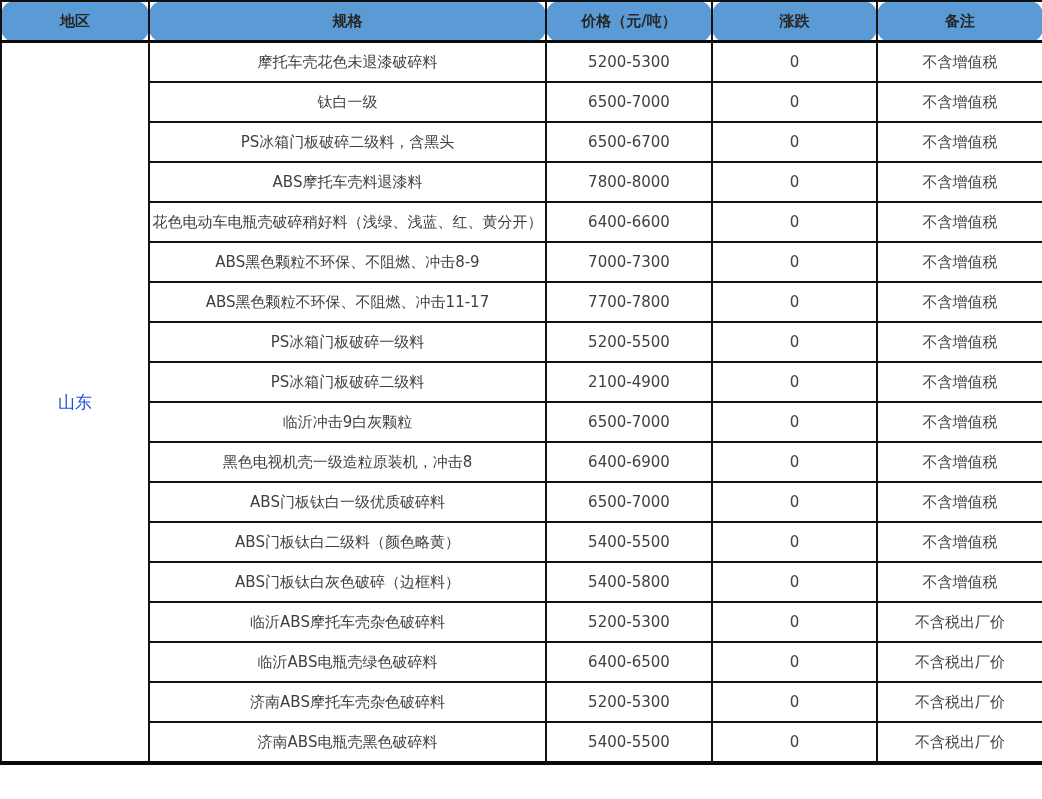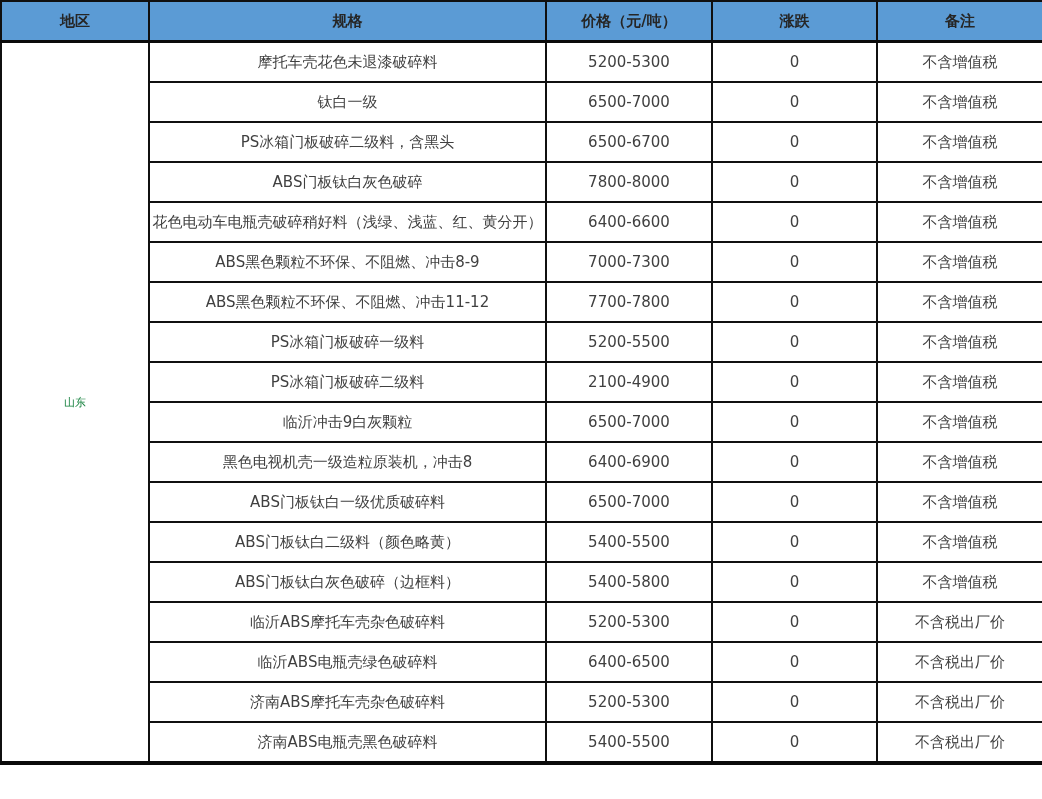--- a/index.html
+++ b/index.html
@@ -30,31 +30,32 @@
     overflow: hidden;
     white-space: nowrap;
   }
   thead th {
     background: #5b9bd5;
     height: 38px;
     font-size: 15px;
     font-weight: bold;
     color: #262626;
     border-bottom: 3px solid #0a0a0a;
+    border-radius: 14px;
   }
   tbody td {
     height: 38px;
     font-size: 15px;
     font-weight: normal;
     color: #404040;
     background: #ffffff;
   }
   td.region-cell {
-    font-size: 11px;
-    color: #15803d;
+    font-size: 17px;
+    color: #1d4ed8;
   }
 </style>
 </head>
 <body>
 
 <table class="price-table">
   <colgroup>
     <col style="width:148px">
     <col style="width:397px">
     <col style="width:166px">
@@ -84,39 +85,39 @@
         <td>0</td>
         <td>不含增值税</td>
       </tr>
       <tr>
         <td>PS冰箱门板破碎二级料，含黑头</td>
         <td>6500-6700</td>
         <td>0</td>
         <td>不含增值税</td>
       </tr>
       <tr>
-        <td>ABS门板钛白灰色破碎</td>
+        <td>ABS摩托车壳料退漆料</td>
         <td>7800-8000</td>
         <td>0</td>
         <td>不含增值税</td>
       </tr>
       <tr>
         <td>花色电动车电瓶壳破碎稍好料（浅绿、浅蓝、红、黄分开）</td>
         <td>6400-6600</td>
         <td>0</td>
         <td>不含增值税</td>
       </tr>
       <tr>
         <td>ABS黑色颗粒不环保、不阻燃、冲击8-9</td>
         <td>7000-7300</td>
         <td>0</td>
         <td>不含增值税</td>
       </tr>
       <tr>
-        <td>ABS黑色颗粒不环保、不阻燃、冲击11-12</td>
+        <td>ABS黑色颗粒不环保、不阻燃、冲击11-17</td>
         <td>7700-7800</td>
         <td>0</td>
         <td>不含增值税</td>
       </tr>
       <tr>
         <td>PS冰箱门板破碎一级料</td>
         <td>5200-5500</td>
         <td>0</td>
         <td>不含增值税</td>
       </tr>

